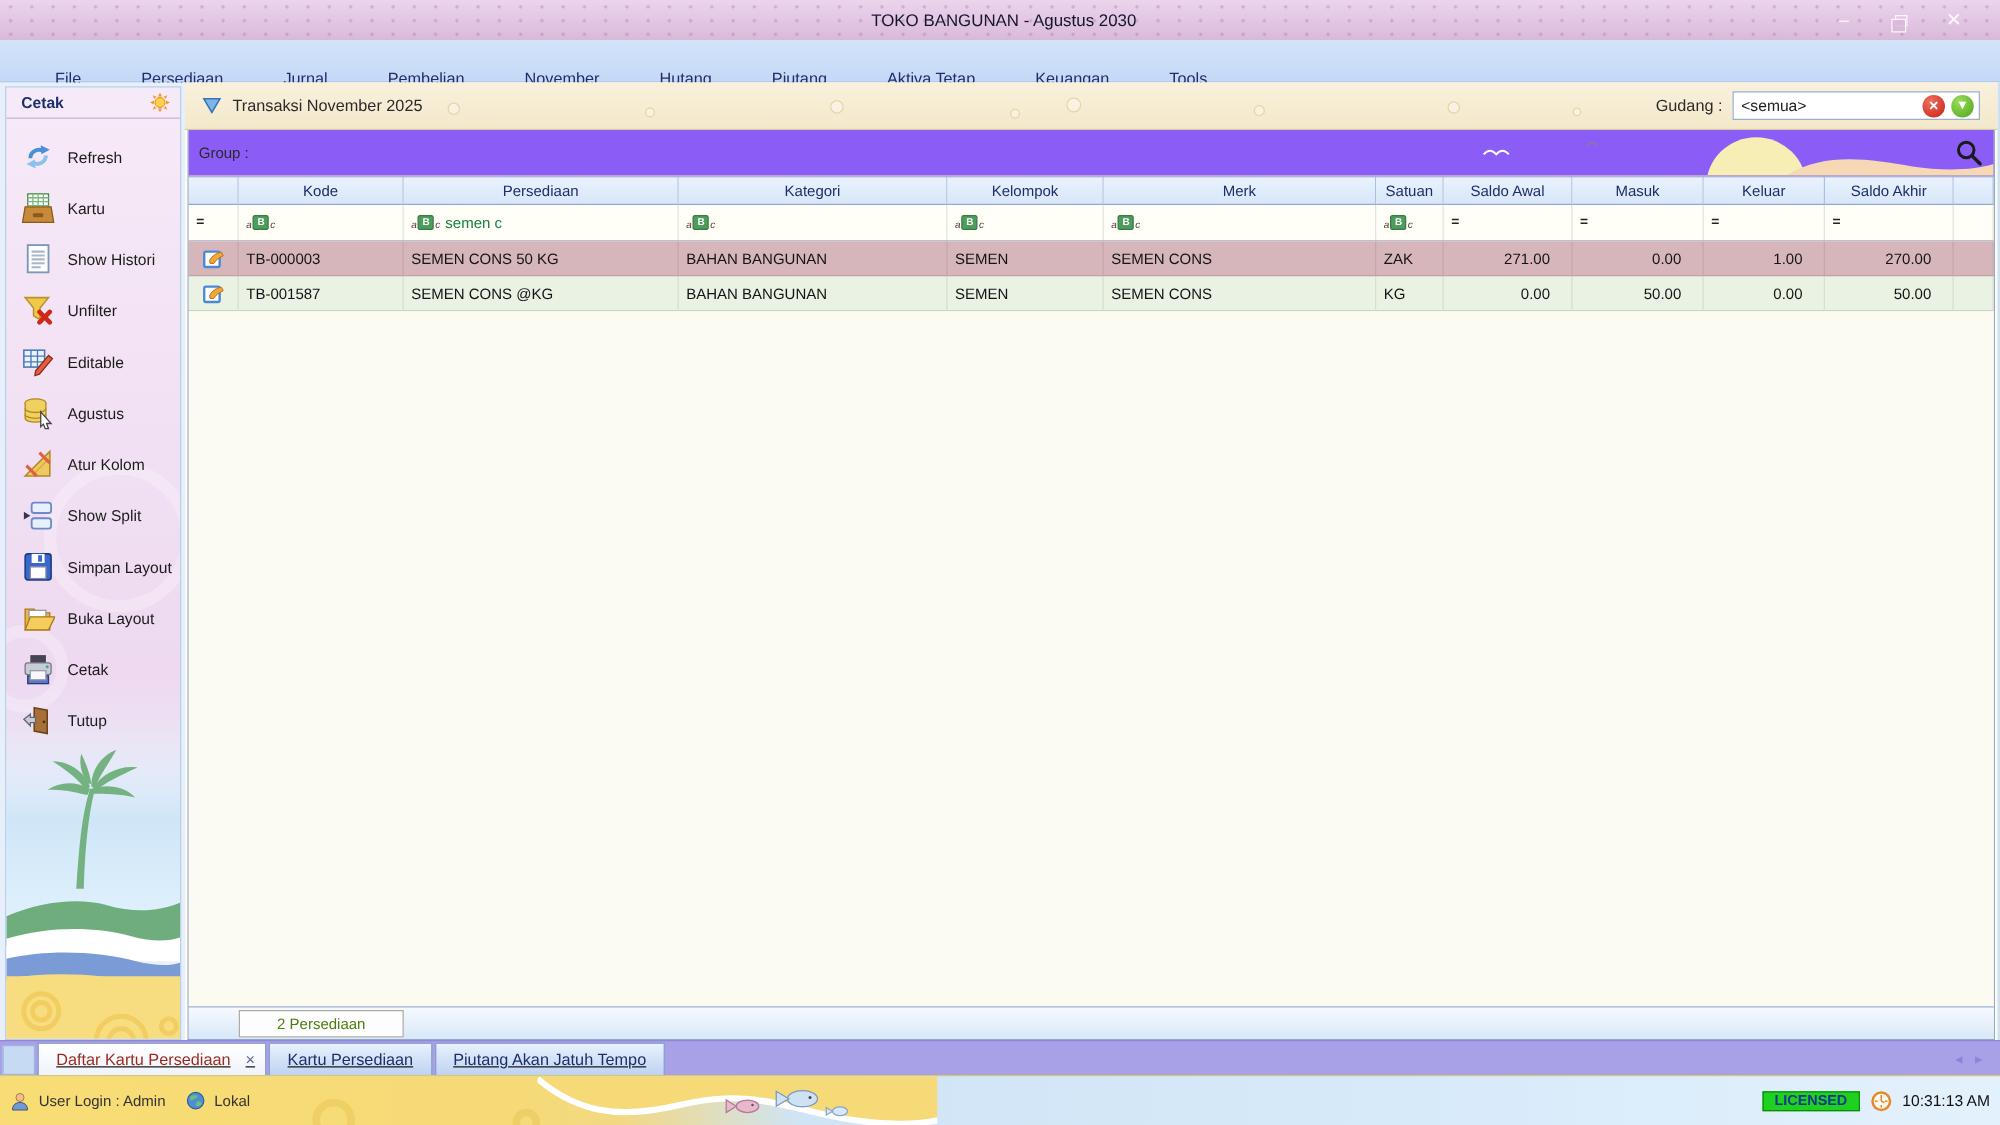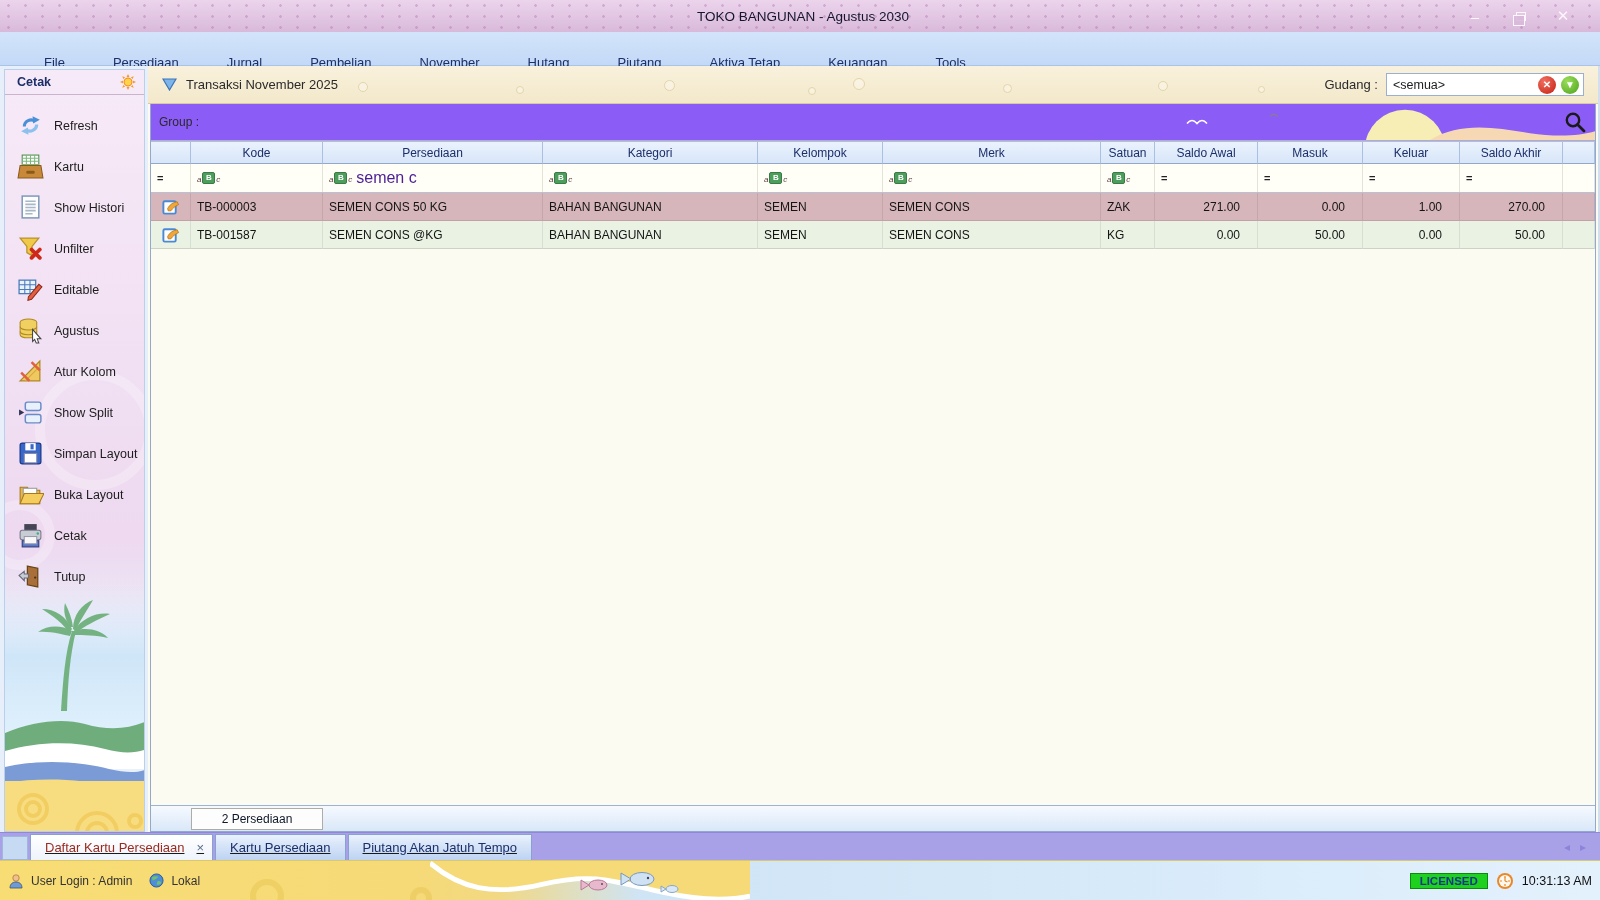--- a/index.html
+++ b/index.html
@@ -74,39 +74,39 @@
   .thead .hcell { background:linear-gradient(#eaf2fd,#d8e6f9); border-right:1px solid #aabfe2;
     border-top:1px solid #aabfe2; border-bottom:1px solid #93a9cc; color:#1c2f69; font-size:12px;
     display:flex; align-items:center; justify-content:center; cursor:default;}
   .filterrow { height:29px; background:#fffef7; border-bottom:1px solid #b8c2d4; }
   .filterrow .fcell { border-right:1px solid #e3e3d8; display:flex; align-items:center;
     padding-left:6px; gap:4px; cursor:text; }
   .eq { font-weight:bold; color:#222; font-size:11px; letter-spacing:-1px;}
   .abc { display:inline-flex; align-items:flex-end; gap:1px; font-size:8px; color:#5a3a3a; }
   .abc b { background:#4d9d5c; color:#fff; border-radius:2px; font-size:8px; padding:0 2.5px;
     line-height:10px; border:1px solid #3a7a45;}
-  .ftext { font-size:16px; color:#4c1d95; }
+  .ftext { font-size:12px; color:#15803d; }
 
   .datarow { height:28px; cursor:default; }
   .datarow .dcell { border-right:1px solid rgba(0,0,0,.08); border-bottom:1px solid rgba(120,120,110,.25);
     display:flex; align-items:center; padding-left:6px; font-size:12px; color:#141414; overflow:hidden;
     white-space:nowrap;}
   .datarow .num { justify-content:flex-end; padding-right:17px; padding-left:0;}
   .row-selected { background:#d6b6ba; }
   .row-selected .dcell { border-bottom-color:#c3a0a6; }
   .row-green { background:#e9f2e3; }
   .greenval { color:#3f9e3f; }
   .icon-cell { justify-content:center !important; padding-left:0 !important;}
 
   .emptyarea { flex:1; background:#fbfbf1; }
   .footerbar { height:26px; background:linear-gradient(#f6faff,#d9e7f8); border-top:1px solid #9db3d4;
     position:relative; }
   .count-cell { position:absolute; left:40px; top:2px; width:132px; height:22px; background:#fdfdfd;
     border:1px solid #adadA5; display:flex; align-items:center; justify-content:center;
-    font-size:12px; color:#0f172a; }
+    font-size:12px; color:#4d7c0f; }
 
   
   .tabstrip { position:absolute; left:0; right:0; bottom:40px; height:28px; background:#a8a1e8;
     display:flex; align-items:flex-end; border-top:1px solid #8f87d8;}
   .tab-spacer { width:26px; height:24px; background:#c6daf3; border:1px solid #9fb8da; margin:0 2px 0 2px;}
   .tab { height:26px; display:flex; align-items:center; padding:0 14px; font-size:13px; color:#1c2f69;
     background:linear-gradient(#e9f1fd,#bdd3f2); border:1px solid #8aa0d0; border-bottom:none;
     margin-right:2px; cursor:default; }
   .tab.active { background:linear-gradient(#ffffff,#eef3fb); color:#9c2a1e; padding-right:8px;}
   .tab .close-x { margin-left:12px; color:#5a6b8c; font-size:13px; cursor:default;}

